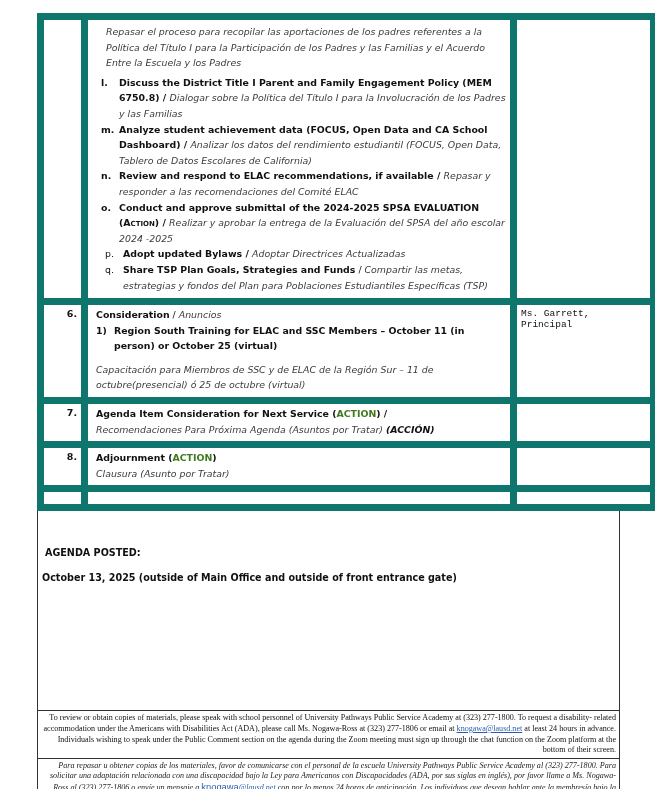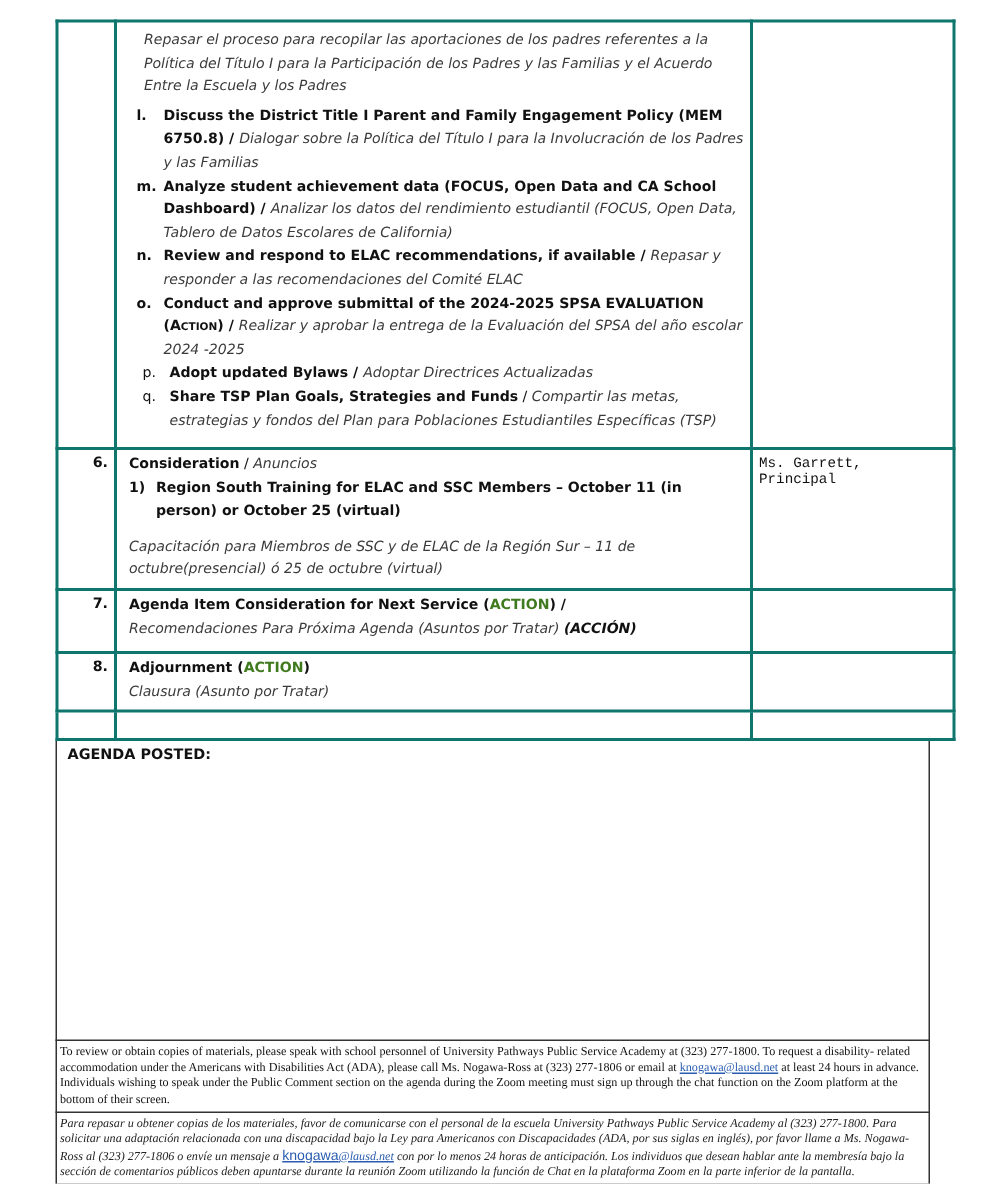--- a/index.html
+++ b/index.html
@@ -1,39 +1,39 @@
 <!DOCTYPE html>
 <html><head>
 <meta charset="utf-8">
 <style>
   html, body { margin: 0; padding: 0; background: #ffffff; }
   body { width: 655px; height: 789px; position: relative; overflow: hidden;
          font-family: "DejaVu Sans", sans-serif; color: #111; }
   .sheet { position: absolute; left: 37px; top: 13px; width: 583px; }
   table.agenda { border-collapse: collapse; width: 583px; table-layout: fixed; }
-  table.agenda td { border: 2px solid #0f766e; vertical-align: top; padding: 0; }
+  table.agenda td { border: 7px solid #0f766e; vertical-align: top; padding: 0; }
   td.num { width: 33px; text-align: right; font-weight: bold; font-size: 9.5px; padding: 3px 4px 0 0 !important; }
   td.main { width: 422px; }
   td.owner { width: 125px; font-size: 9.5px; padding: 3px 4px !important; font-family: Liberation Mono, monospace; }
   .es { font-style: italic; color: #3b3b3b; font-weight: normal; }
   .b { font-weight: bold; }
   .act { color: #3f7a1e; font-weight: bold; }
   .sc { font-variant: small-caps; font-weight: bold; }
   .line { font-size: 9.4px; line-height: 15.6px; }
   .cont { padding: 2px 4px 4px 13px; }
   .sub { display: flex; }
   .sub .lbl { width: 18px; flex: none; }
   .sub .lbl.n { font-weight: bold; }
   .sub .txt { flex: 1; }
   .ann { padding: 2px 4px 4px 8px; }
   .gap { height: 8px; }
   .posted { border: 1px solid #333; border-top: none; height: 191px; padding: 4px 4px; font-size: 9.6px; }
   .posted p { margin: 0 0 12.5px 0; line-height: 12px; }
   .notice { border: 1px solid #333; border-top: none; font-family: "Liberation Serif", serif;
-            font-size: 8.1px; line-height: 10.6px; padding: 2px 3px 2px 2px; color: #111; }
+            font-size: 8.1px; line-height: 10.6px; padding: 2px 3px 2px 2px; color: #111; text-align: right; }
   .notice.es { font-style: italic; color: #222; }
   a.lnk { color: #2a5db0; text-decoration: underline; }
 </style>
 </head>
 <body>
 
 <div class="sheet">
   <table class="agenda">
 
     <tbody>
@@ -113,21 +113,22 @@
 
     <tr style="height:19px;">
       <td class="num"></td>
       <td class="main"></td>
       <td class="owner"></td>
     </tr>
   </tbody>
     </table>
 
   <div class="posted">
-    <p class="b" style="padding-left:3px;">AGENDA POSTED:</p>
+    <p class="b" style="padding-left:3px;margin-top:32px;">AGENDA POSTED:</p>
+    <p class="b">October 13, 2025 (outside of Main Office and outside of front entrance gate)</p>
   </div>
 
   <div class="notice">
     <span>To review or obtain copies of materials, please speak with school personnel of University Pathways Public Service Academy at (323) 277-1800. To request a disability- related accommodation under the Americans with Disabilities Act (ADA), please call Ms. Nogawa-Ross at (323) 277-1806 or email at </span><a class="lnk">knogawa@lausd.net</a><span> at least 24 hours in advance.   Individuals wishing to speak under the Public Comment section on the agenda during the Zoom meeting must sign up through the chat function on the Zoom platform at the bottom of their screen.</span>
   </div>
 
   <div class="notice es">
     <span>Para repasar u obtener copias de los materiales, favor de comunicarse con el personal de la escuela University Pathways Public Service Academy al (323) 277-1800.  Para solicitar una adaptación relacionada con una discapacidad bajo la Ley para Americanos con Discapacidades (ADA, por sus siglas en inglés), por favor llame a Ms. Nogawa-Ross al (323) 277-1806 o envíe un mensaje a </span><a class="lnk"><span class="big" style="font-family:'Liberation Sans',sans-serif;font-size:9.4px;font-style:normal;">knogawa</span><span>@lausd.net</span></a><span> con por lo menos 24 horas de anticipación. Los individuos que desean hablar ante la membresía bajo la sección de comentarios públicos deben apuntarse durante la reunión Zoom utilizando la función de Chat en la plataforma Zoom en la parte inferior de la pantalla.</span>
   </div>
 </div>

